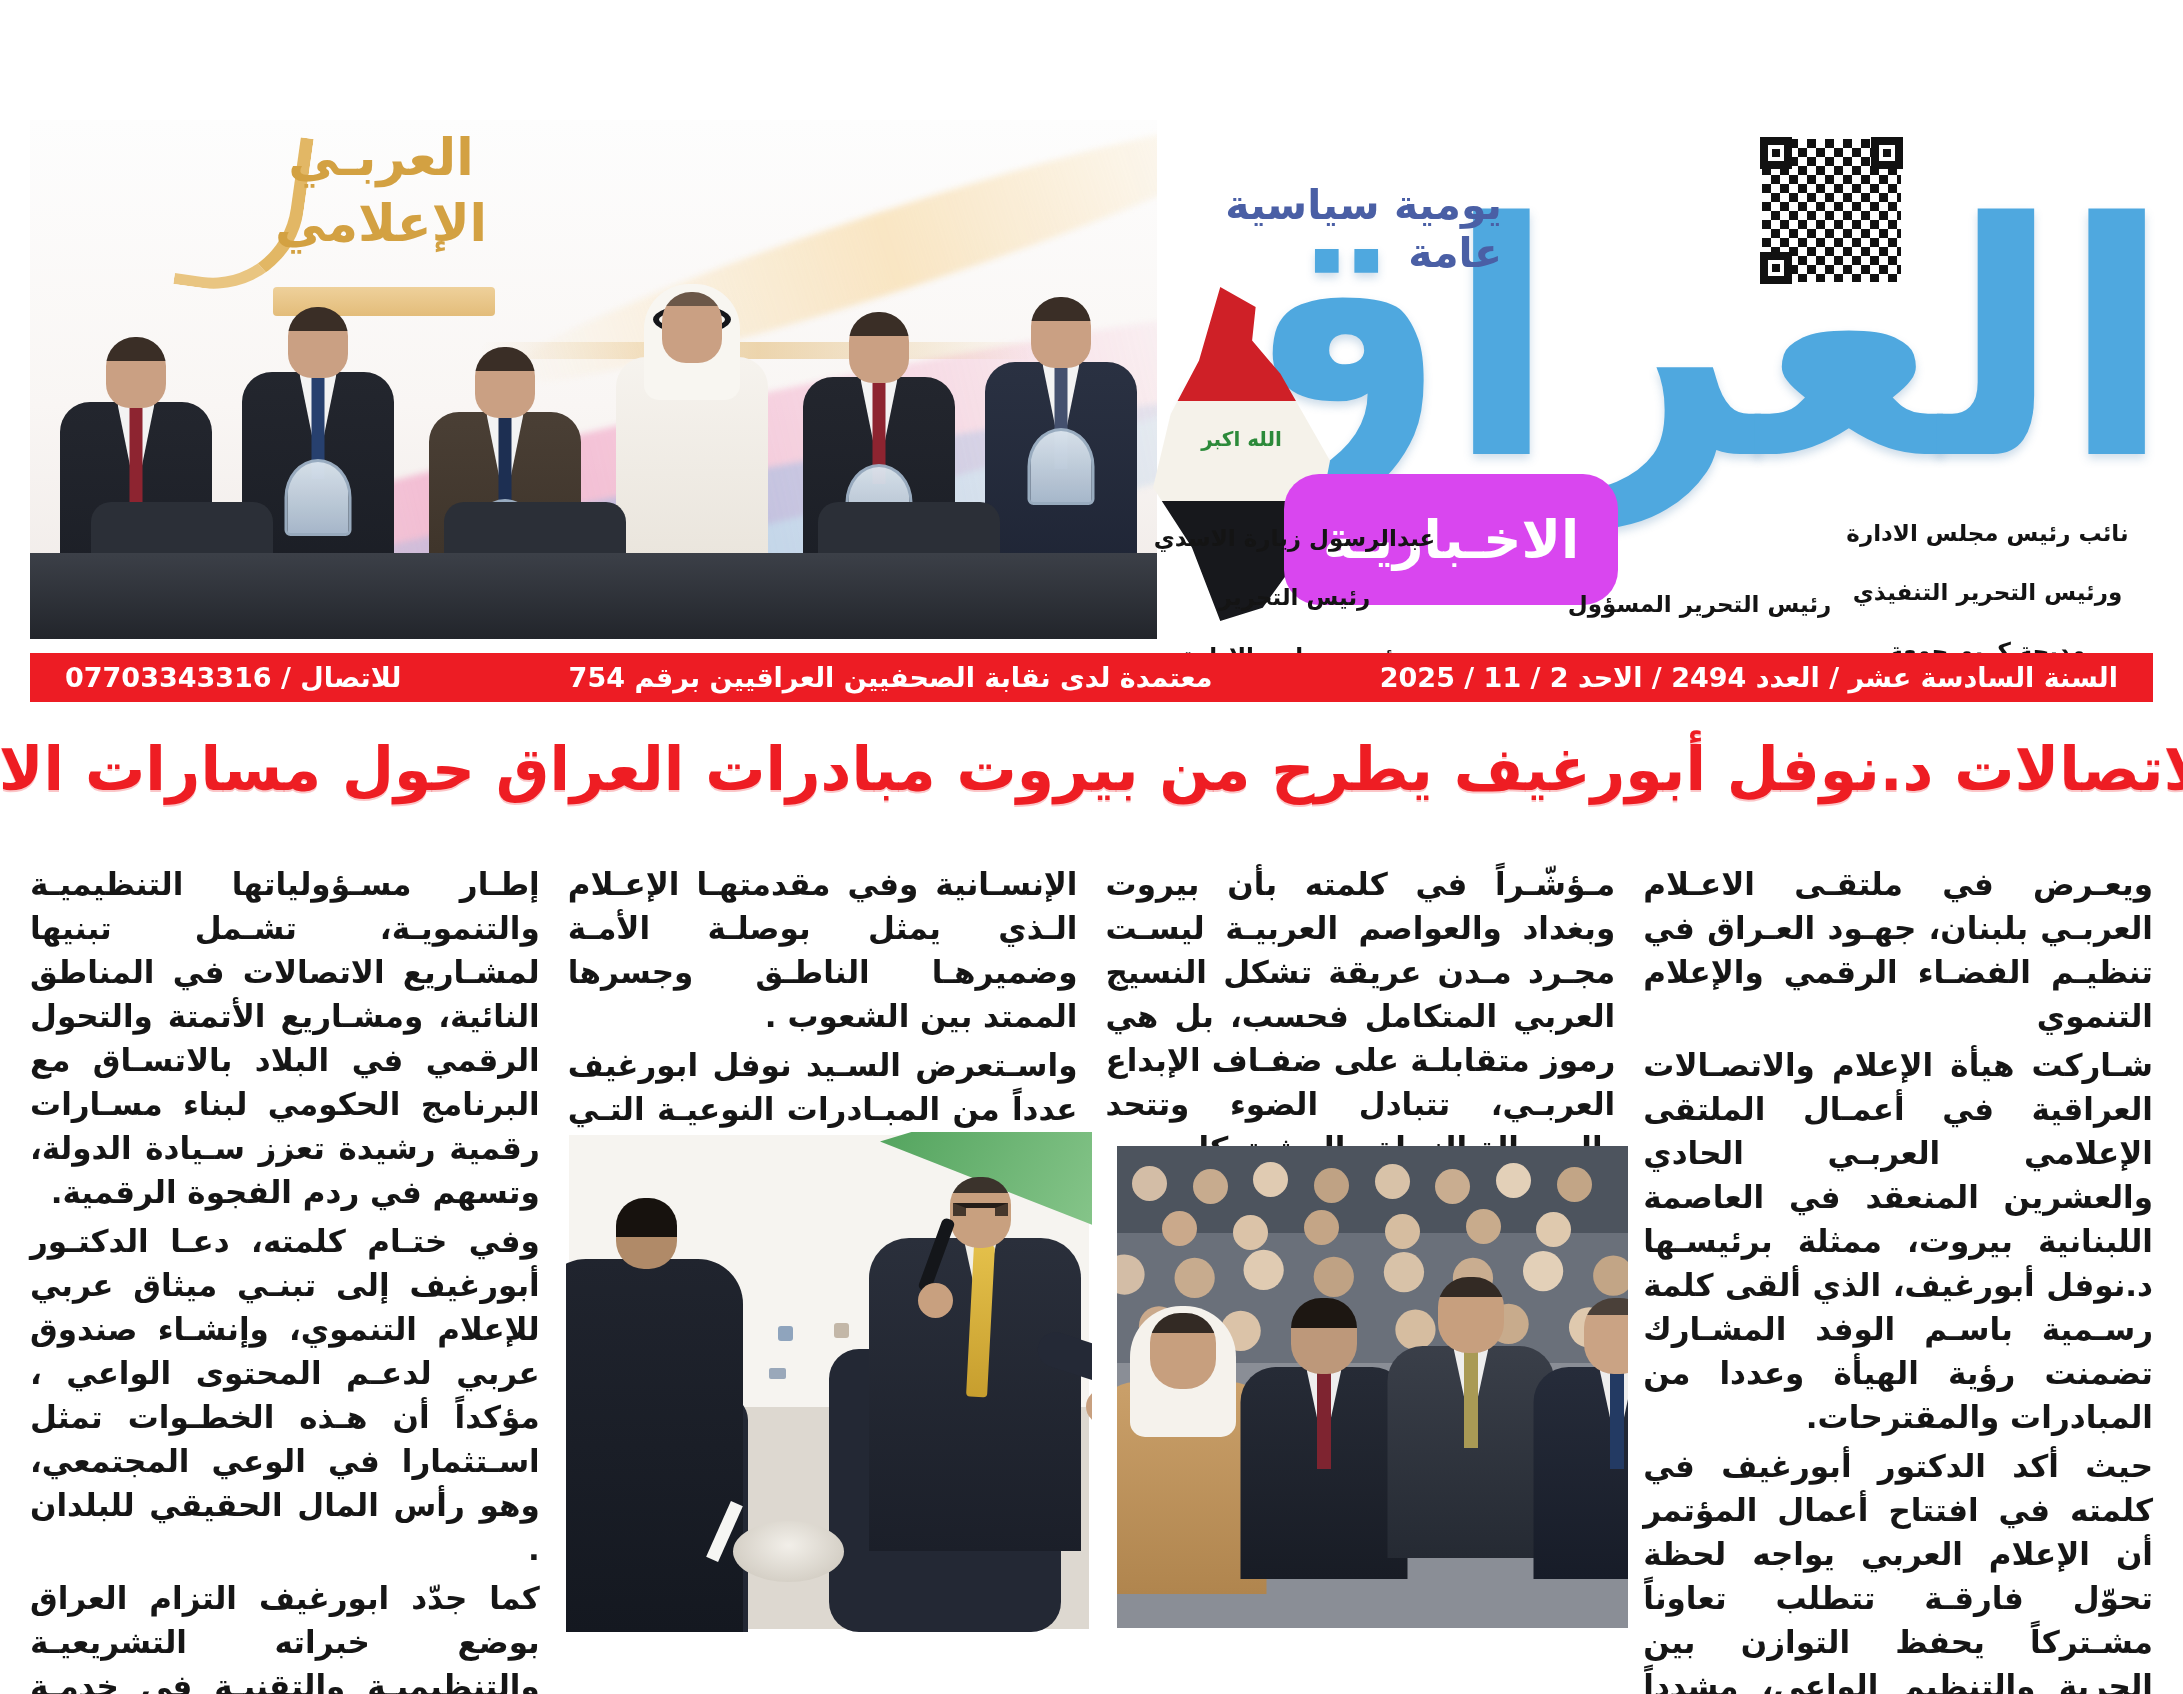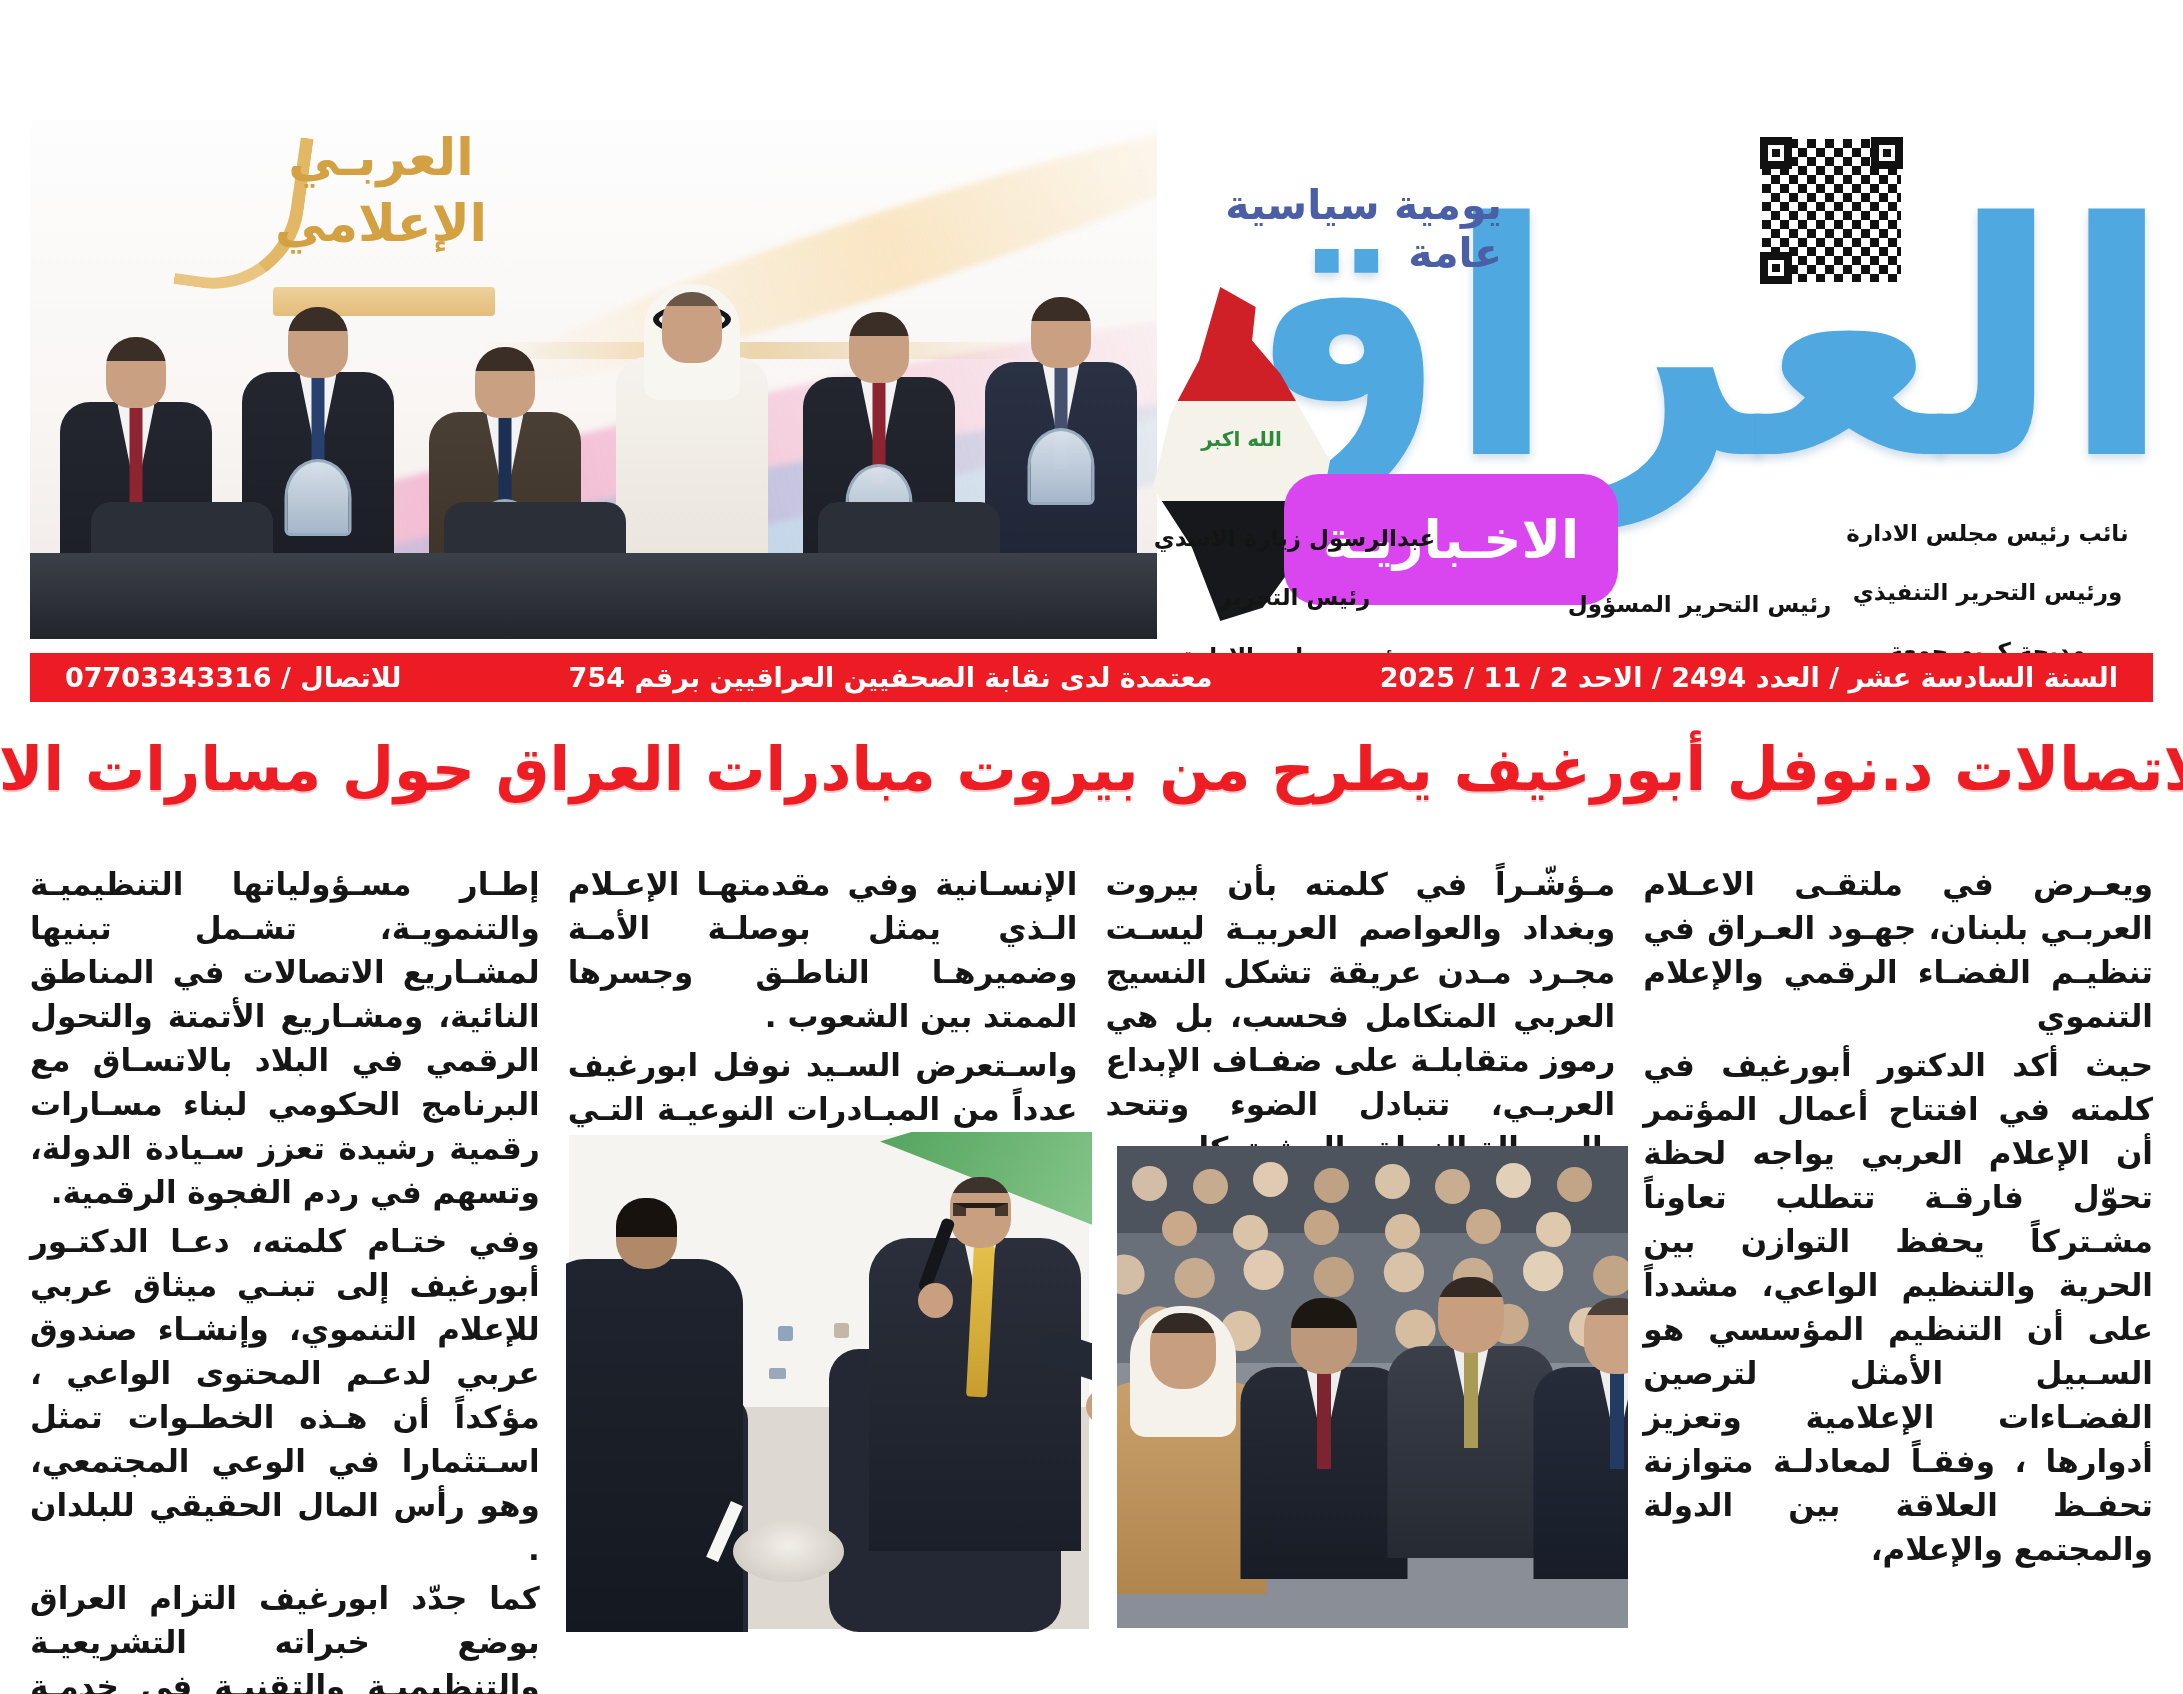--- a/index.html
+++ b/index.html
@@ -255,20 +255,21 @@
     <span>للاتصال / 07703343316</span>
   </div>
 
   <div class="abs headline">
     <span>رئيس هيأة الاعلام والاتصالات د.نوفل أبورغيف يطرح من بيروت مبادرات العراق حول مسارات الاعلام والتحول الرقمي</span>
   </div>
 
   <div class="abs columns">
     <div>
       <p class="para">ويعـرض في ملتقـى الاعـلام العربـي بلبنان، جهـود العـراق في تنظيـم الفضـاء الرقمي والإعلام التنموي</p>
+      <p class="para">شـاركت هيأة الإعلام والاتصـالات العراقية في أعمـال الملتقى الإعلامي العربـي الحادي والعشرين المنعقد في العاصمة اللبنانية بيروت، ممثلة برئيسـها د.نوفل أبورغيف، الذي ألقى كلمة رسـمية باسـم الوفد المشـارك تضمنت رؤية الهيأة وعددا من المبادرات والمقترحات.</p>
       <p class="para">حيث أكد الدكتور أبورغيف في كلمته في افتتاح أعمال المؤتمر أن الإعلام العربي يواجه لحظة تحوّل فارقـة تتطلب تعاوناً مشـتركاً يحفظ التوازن بين الحرية والتنظيم الواعي، مشدداً على أن التنظيم المؤسسي هو السـبيل الأمثل لترصين الفضـاءات الإعلامية وتعزيز أدوارها ، وفقـاً لمعادلـة متوازنة تحفـظ العلاقة بين الدولة والمجتمع والإعلام،</p>
     </div>
     <div>
       <p class="para">مـؤشّـراً في كلمته بأن بيروت وبغداد والعواصم العربيـة ليسـت مجـرد مـدن عريقة تشكل النسيج العربي المتكامل فحسب، بل هي رموز متقابلـة على ضفـاف الإبداع العربـي، تتبادل الضوء وتتحد بالرسـالة النبيلة والمشـتركات</p>
     </div>
     <div>
       <p class="para">الإنسـانية وفي مقدمتهـا الإعـلام الـذي يمثل بوصلـة الأمـة وضميرهـا الناطـق وجسرها الممتد بين الشعوب .</p>
       <p class="para">واسـتعرض السـيد نوفل ابورغيف  عدداً من المبـادرات النوعيـة التـي أطلقتها الهيـأة في</p>
     </div>
     <div>

